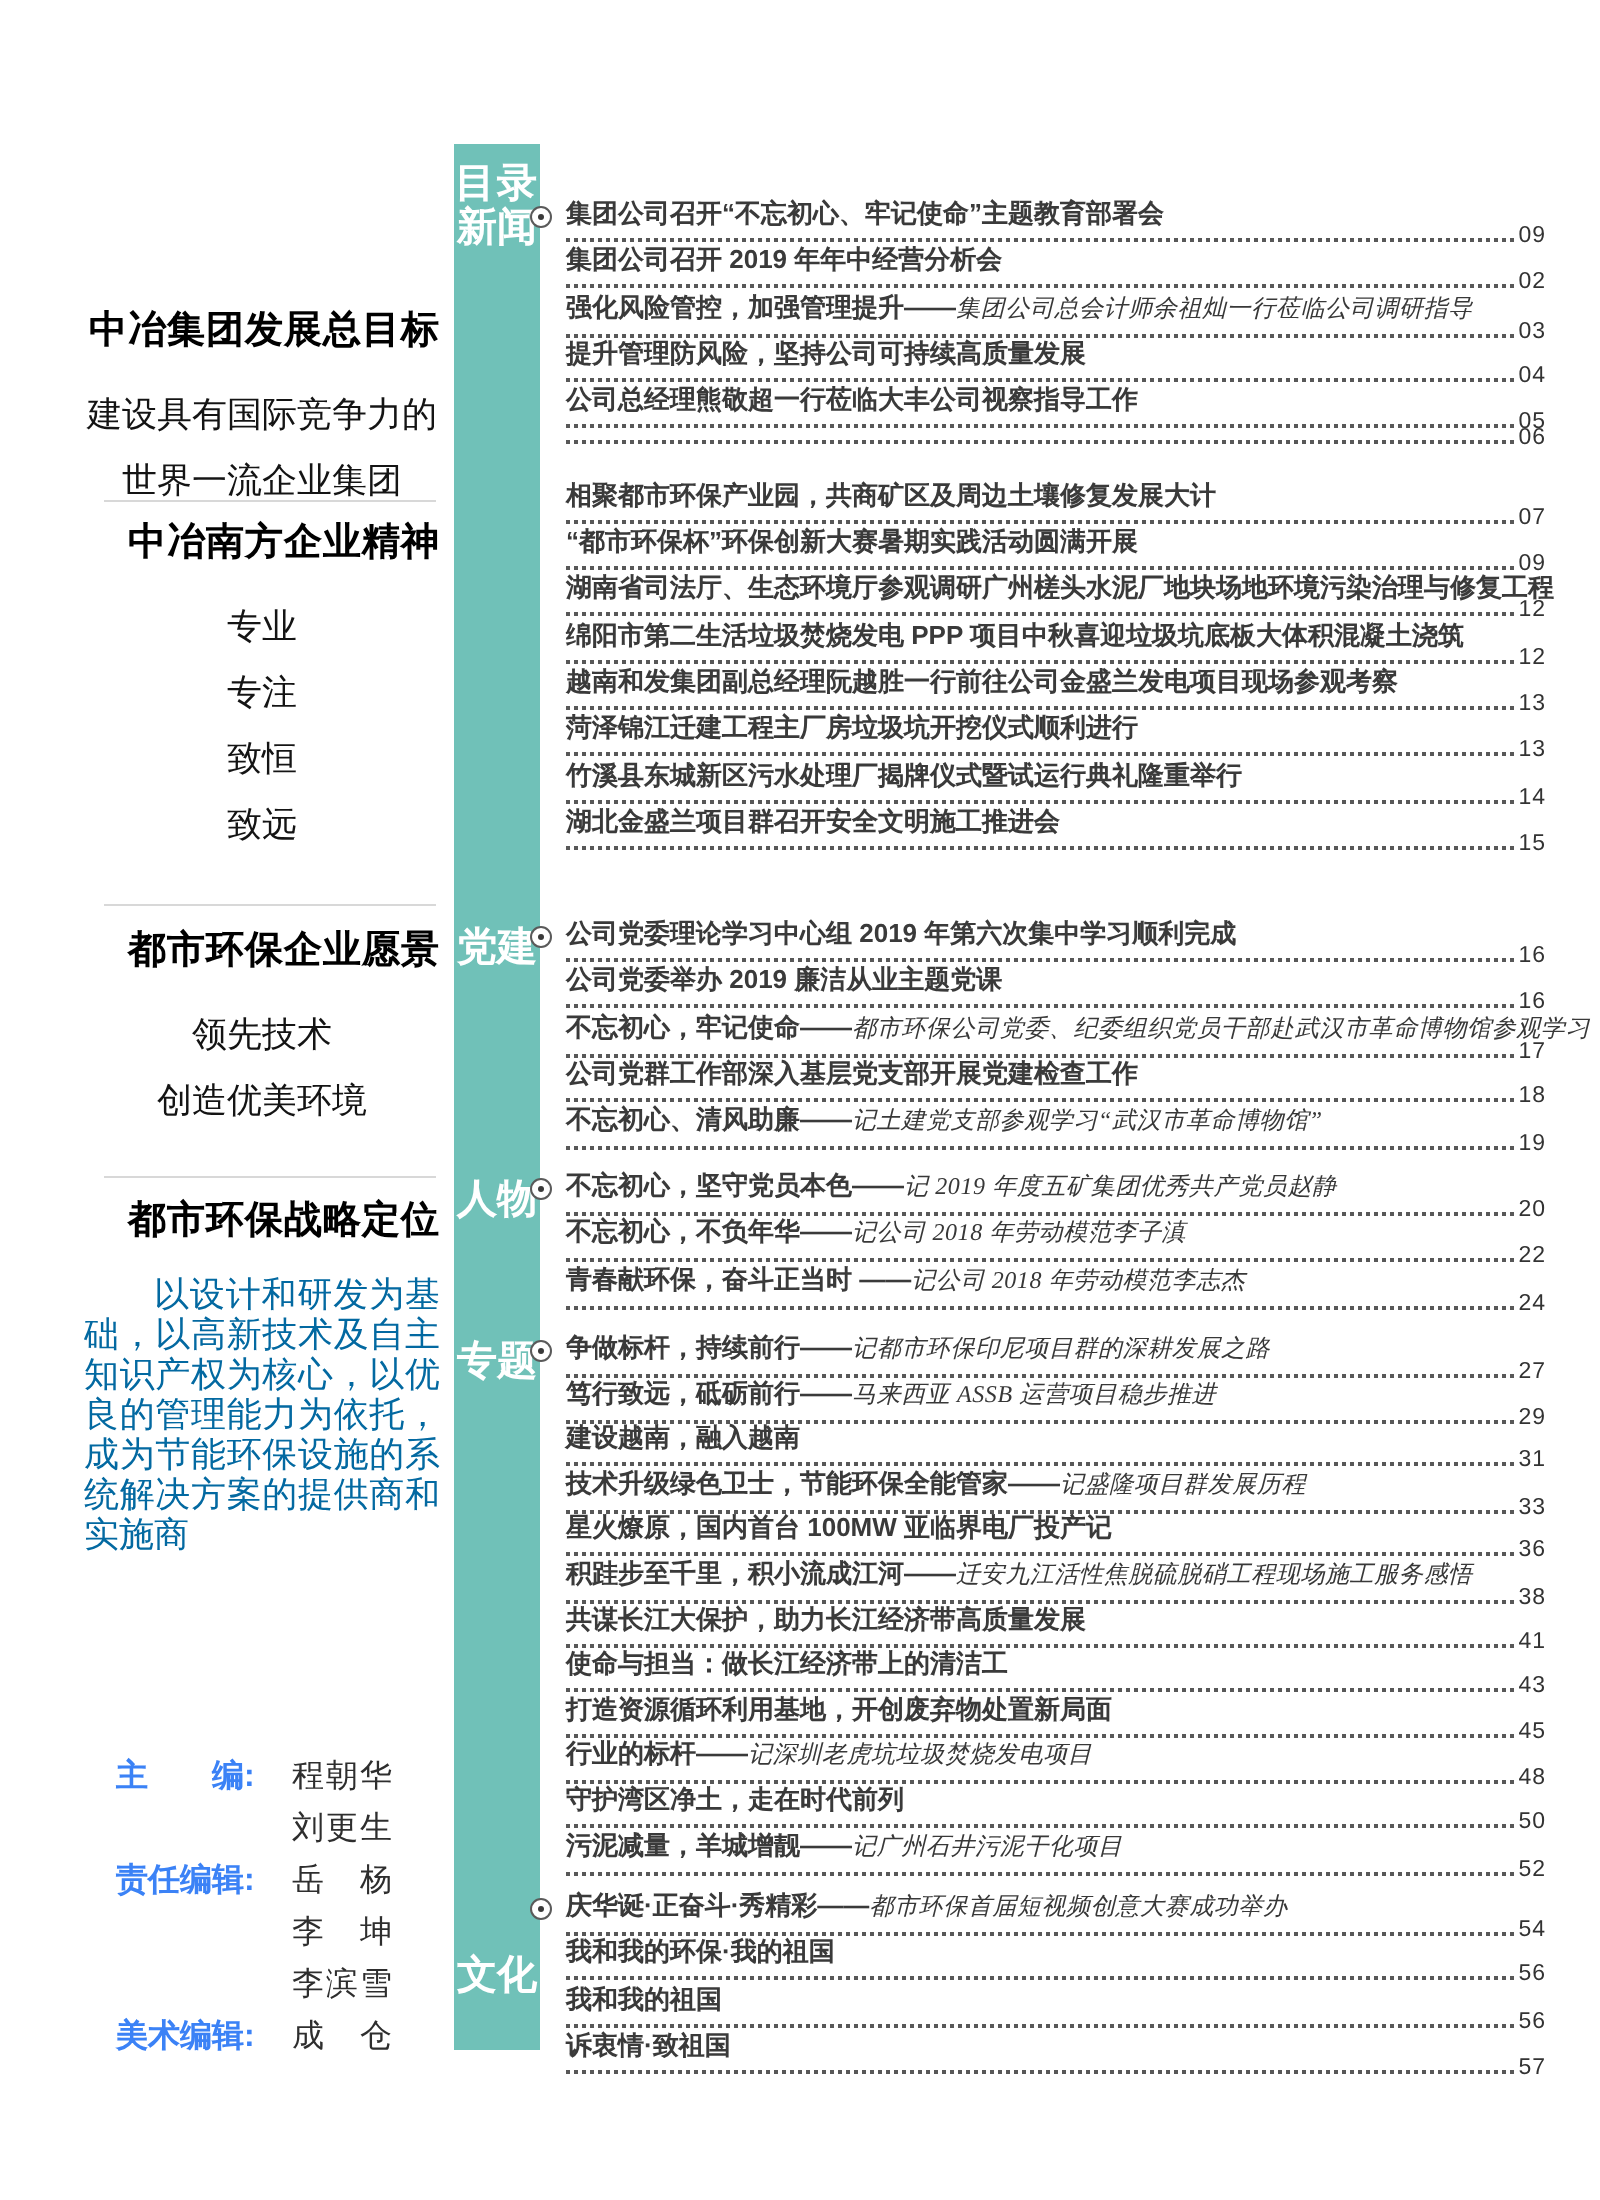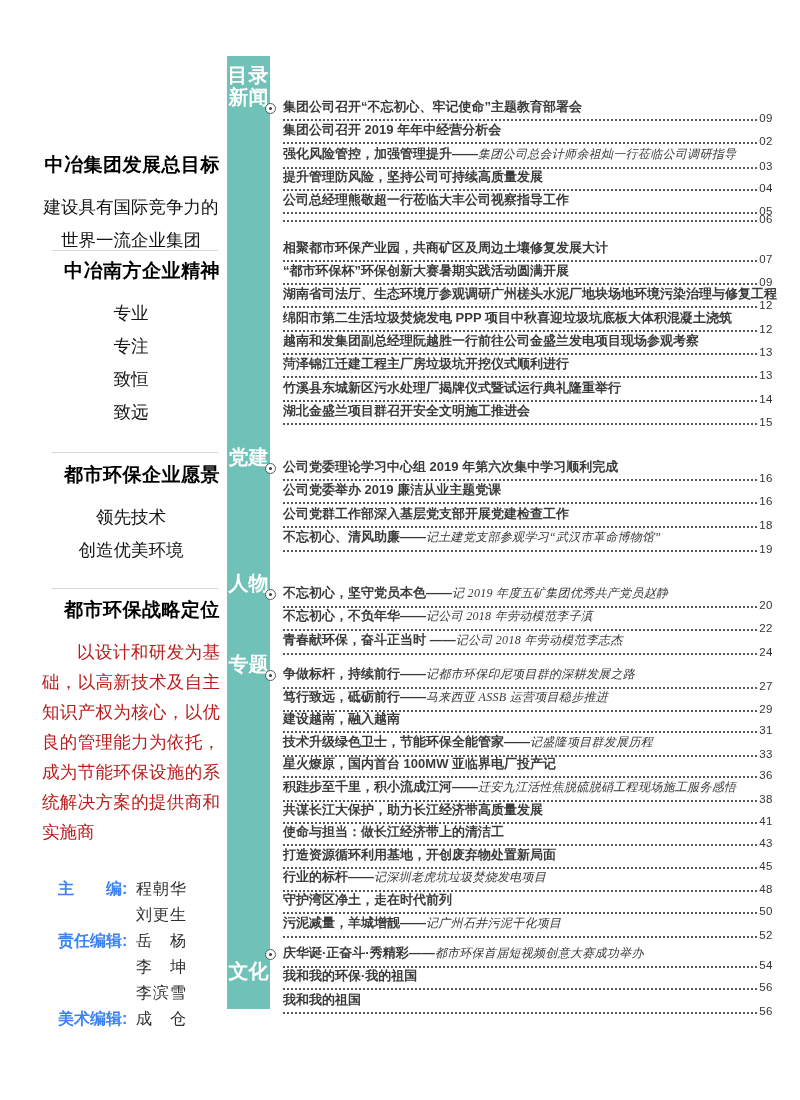--- a/index.html
+++ b/index.html
@@ -4,30 +4,30 @@
 <style>
   html,body{margin:0;padding:0;background:#ffffff;}
   .page{position:relative;width:800px;height:1100px;background:#ffffff;overflow:hidden;
         font-family:"Liberation Sans",sans-serif;}
 
   
   .sidebar{position:absolute;left:0;top:0;width:227px;height:1100px;}
   .sb-block{position:absolute;left:42px;width:178px;text-align:center;}
   .sb-heading{margin:0 0 13px 0;font-size:19px;font-weight:bold;color:#000000;letter-spacing:.5px;text-align:right;}
   .sb-line{font-family:"Liberation Serif",serif;font-size:17.5px;color:#141414;line-height:33px;}
-  .sb-para{font-family:"Liberation Serif",serif;font-size:17.5px;color:#b91c1c;line-height:30px;
+  .sb-para{font-family:"Liberation Serif",serif;font-size:17.5px;color:#0369a1;line-height:20px;
            text-align:justify;text-indent:2em;margin-top:14px;}
   .sb-sep{position:absolute;left:52px;width:166px;border-top:1px solid #d8d8d8;}
   .editors{position:absolute;left:58px;top:876px;width:168px;}
   .ed-row{display:flex;line-height:26px;font-size:16px;}
   .ed-label{width:78px;text-align:left;color:#3b82f6;font-weight:bold;white-space:pre;flex:none;}
-  .ed-name{color:#2e2e2e;margin-left:0;letter-spacing:1px;}
+  .ed-name{color:#2e2e2e;margin-left:10px;letter-spacing:1px;}
 
   
-  .accent-bar{position:absolute;left:227px;top:56px;width:43px;height:953px;background:#70c1b8;}
+  .accent-bar{position:absolute;left:227px;top:72px;width:43px;height:953px;background:#70c1b8;}
   .bar-title{position:absolute;top:6px;left:0;width:100%;text-align:center;color:#ffffff;
              font-size:20px;font-weight:bold;letter-spacing:1px;}
   .bar-label{position:absolute;left:0;width:100%;text-align:center;color:#ffffff;
              font-size:20px;font-weight:bold;}
   .bullet{position:absolute;left:265px;width:9px;height:9px;border-radius:50%;
           background:#ffffff;border:1.5px solid #5a5a5a;}
   .bullet::after{content:"";position:absolute;left:3px;top:3px;width:3px;height:3px;
           border-radius:50%;background:#3a3a3a;}
 
   
@@ -225,20 +225,27 @@
           </div>
         </div>
         <div class="toc-item">
           <div class="ti-title"><span>公司党委举办 2019 廉洁从业主题党课</span></div>
           <div class="leader">
             <span class="dots"></span>
             <span class="pnum">16</span>
           </div>
         </div>
         <div class="toc-item">
+          <div class="ti-title"><span>不忘初心，牢记使命</span><span class="ti-dash">——</span><span class="ti-sub">都市环保公司党委、纪委组织党员干部赴武汉市革命博物馆参观学习</span></div>
+          <div class="leader">
+            <span class="dots"></span>
+            <span class="pnum">17</span>
+          </div>
+        </div>
+        <div class="toc-item">
           <div class="ti-title"><span>公司党群工作部深入基层党支部开展党建检查工作</span></div>
           <div class="leader">
             <span class="dots"></span>
             <span class="pnum">18</span>
           </div>
         </div>
         <div class="toc-item">
           <div class="ti-title"><span>不忘初心、清风助廉</span><span class="ti-dash">——</span><span class="ti-sub">记土建党支部参观学习“武汉市革命博物馆”</span></div>
           <div class="leader">
             <span class="dots"></span>
@@ -368,20 +375,27 @@
           <div class="leader">
             <span class="dots"></span>
             <span class="pnum">56</span>
           </div>
         </div>
         <div class="toc-item">
           <div class="ti-title"><span>我和我的祖国</span></div>
           <div class="leader">
             <span class="dots"></span>
             <span class="pnum">56</span>
+          </div>
+        </div>
+        <div class="toc-item">
+          <div class="ti-title"><span>诉衷情·致祖国</span></div>
+          <div class="leader">
+            <span class="dots"></span>
+            <span class="pnum">57</span>
           </div>
         </div>
       </div>
     </div>
 
 <div class="bullet" style="top: 103px;"></div>
     <div class="bullet" style="top: 463px;"></div>
     <div class="bullet" style="top: 589px;"></div>
     <div class="bullet" style="top: 670px;"></div>
     <div class="bullet" style="top: 949px;"></div>

